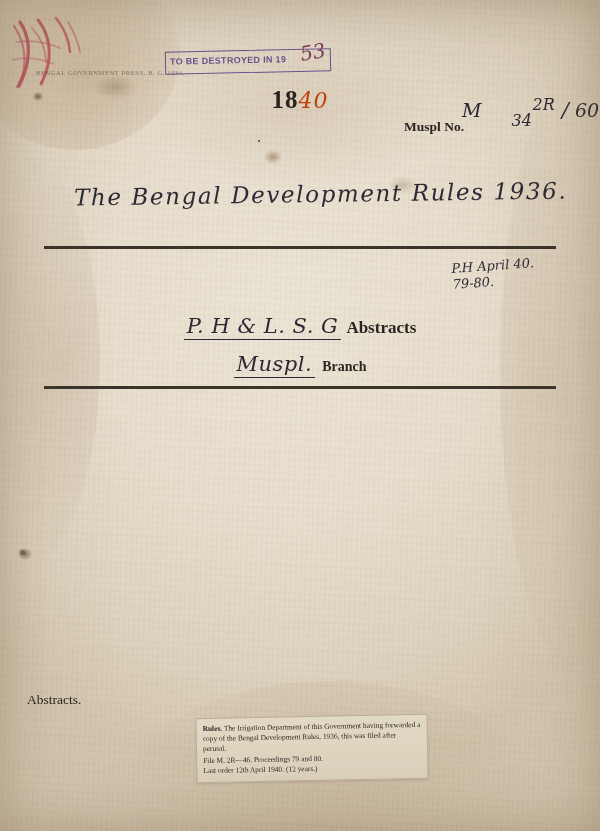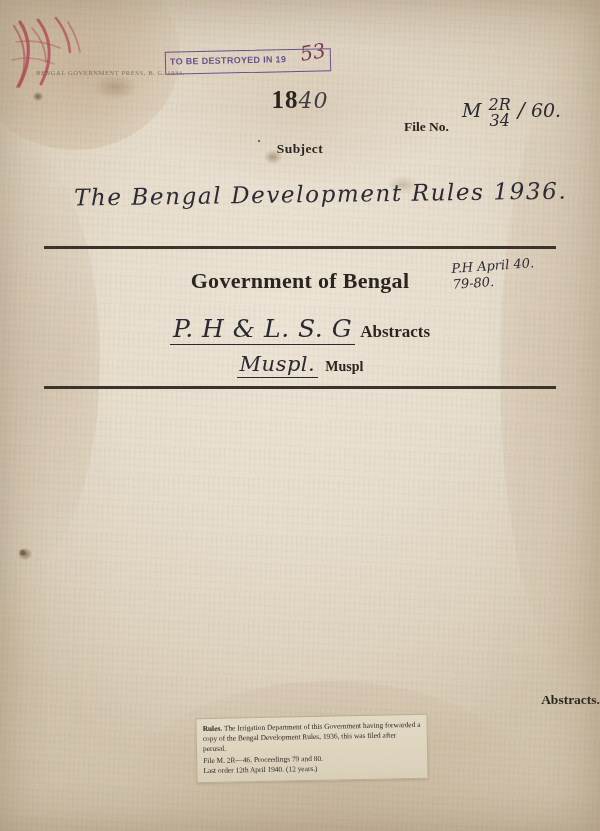--- a/index.html
+++ b/index.html
@@ -78,21 +78,21 @@
     text-align: center;
     font-size: 25px;
     font-weight: bold;
     letter-spacing: 1px;
   }
   .year .hand-suffix {
     font-family: "DejaVu Serif", serif;
     font-weight: normal;
     font-style: italic;
     font-size: 22px;
-    color: #404040;
+    color: #c2410c;
   }
   .subject-label {
     position: absolute;
     left: 0; right: 0;
     top: 141px;
     text-align: center;
     font-size: 13.5px;
     font-weight: bold;
     letter-spacing: 0.4px;
   }
@@ -121,21 +121,21 @@
   .fileno-hand .frac {
     display: inline-block;
     vertical-align: middle;
     text-align: center;
     line-height: 1.02;
     font-size: 16px;
     margin: 0 1px;
     position: relative;
     top: 1px;
   }
-  .fileno-hand .frac .num { display: block; }
+  .fileno-hand .frac .num { display: block; margin-left: 44px; }
   .fileno-hand .frac .den { display: block; }
   .fileno-hand .slash { font-size: 21px; }
 
   
   .subject-hand {
     position: absolute;
     left: 74px; top: 181px;
     font-family: "DejaVu Serif", serif;
     font-style: italic;
     font-size: 23px;
@@ -177,21 +177,21 @@
     left: 0; right: 0;
     top: 352px;
     text-align: center;
     font-size: 14px;
     font-weight: bold;
   }
   .hand-inline {
     font-family: "DejaVu Serif", serif;
     font-style: italic;
     font-weight: normal;
-    font-size: 25px;
+    font-size: 21px;
     color: #2b2834;
     letter-spacing: 0.5px;
     border-bottom: 1.4px solid #2b2834;
     padding: 0 3px 1px 3px;
     margin-right: 5px;
   }
   .hand-inline.branch {
     font-size: 21px;
     margin-right: 7px;
   }
@@ -256,23 +256,24 @@
     font-size: 20px;
     color: #7a3a5c;
     transform: rotate(-10deg);
   }
 
   
   .abstracts-title {
     position: absolute;
     left: 0; right: 0;
     top: 692px;
-    text-align: right;
+    text-align: left;
     font-size: 13.5px;
-    font-weight: bold;
+    font-weight: normal;
+    padding-left: 27px;
   }
   .abstract-slip {
     position: absolute;
     left: 196px; top: 716px;
     width: 218px;
     padding: 5px 6px 6px 6px;
     background: linear-gradient(180deg, #e3dac6 0%, #ddd3bd 100%);
     border: 1px solid rgba(120,100,75,0.35);
     box-shadow: 0 1px 2px rgba(80,60,40,0.18);
     transform: rotate(-1.1deg);
@@ -334,51 +335,49 @@
 
   <div class="destroy-stamp">
     <div class="txt">TO BE DESTROYED IN 19</div>
   </div>
   <div class="destroy-year-hand">53</div>
 
   <div class="year">
     <span>18</span><span class="hand-suffix">40</span>
   </div>
 
-  <div class="fileno">File No.</div>
+  <div class="fileno">Muspl No.</div>
   <div class="fileno-hand">
     <span>M</span>
     <span class="frac">
       <span class="num">2R</span>
       <span class="den">34</span>
     </span>
     <span class="slash">/</span>
     <span>60.</span>
   </div>
 
   <div class="subject-dot"></div>
-  <div class="subject-label">Subject</div>
   <div class="subject-hand">The Bengal Development Rules 1936.</div>
 
   <div class="rule rule-top"></div>
   <div class="rule rule-bottom"></div>
 
-  <div class="govt-title">Government of Bengal</div>
 
   <div class="margin-note">
     <div>P.H April 40.</div>
     <div>79-80.</div>
   </div>
 
   <div class="dept-line">
     <span class="hand-inline">P. H &amp; L. S. G</span><span>Abstracts</span>
   </div>
 
   <div class="branch-line">
-    <span class="hand-inline branch">Muspl.</span><span>Muspl</span>
+    <span class="hand-inline branch">Muspl.</span><span>Branch</span>
   </div>
 
   <div class="pinhole" style="left:20px; top:550px;"></div>
 
   <div class="abstracts-title">Abstracts.</div>
 
   <div class="abstract-slip">
     <div>
       <span class="lead">Rules.</span>
       <span>The Irrigation Department of this Government having forwarded a copy of the Bengal Development Rules, 1936, this was filed after perusal.</span>

